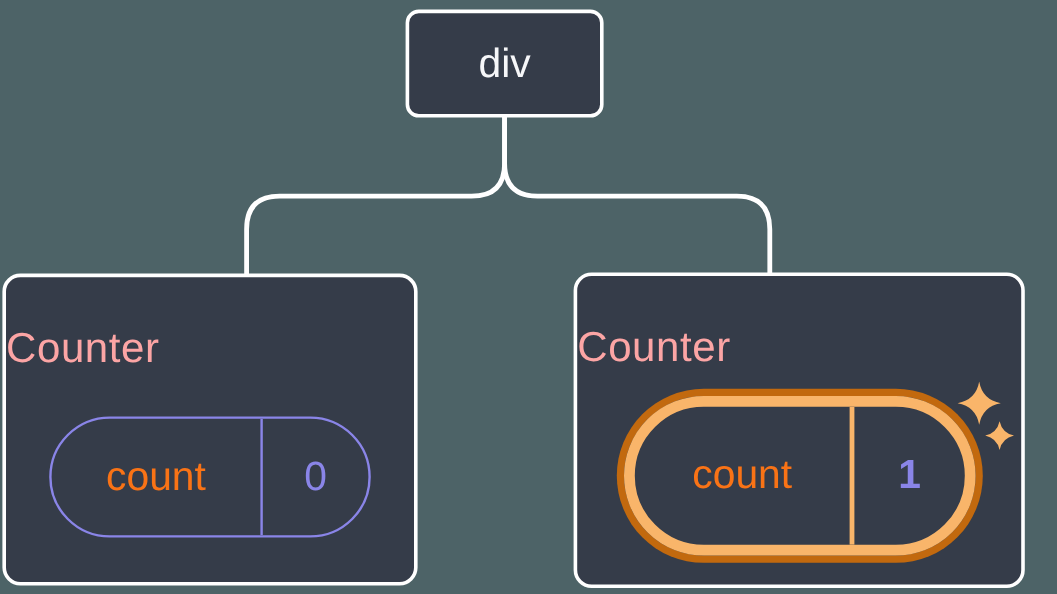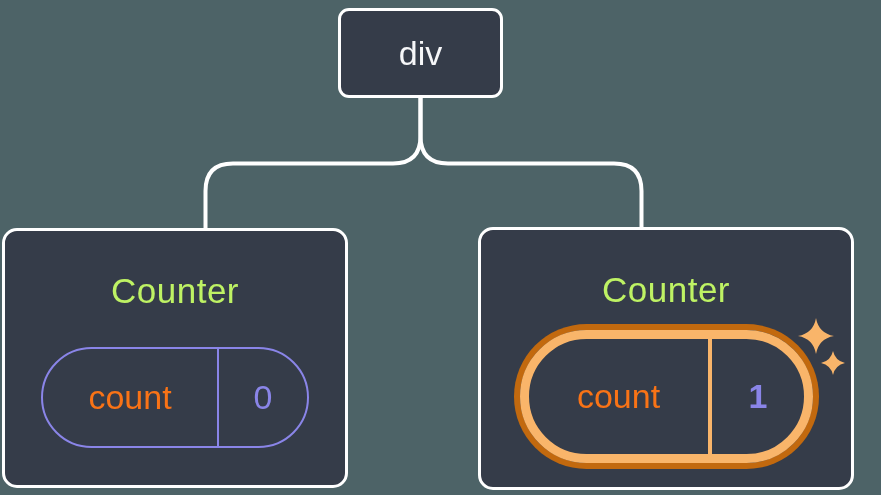--- a/index.html
+++ b/index.html
@@ -41,22 +41,22 @@
   .card-left {
     left: 2px; top: 228px;
     width: 346px; height: 260px;
   }
   .card-right {
     left: 478px; top: 227px;
     width: 376px; height: 263px;
   }
   .card-title {
     margin-top: 40px;
-    text-align: center;
-    color: #bef264;
+    text-align: left;
+    color: #fca5a5;
     font-size: 35px;
     font-weight: 500;
     letter-spacing: 0.5px;
   }
   .pill {
     position: absolute;
     box-sizing: border-box;
     border-radius: 999px;
     display: flex;
     align-items: stretch;

